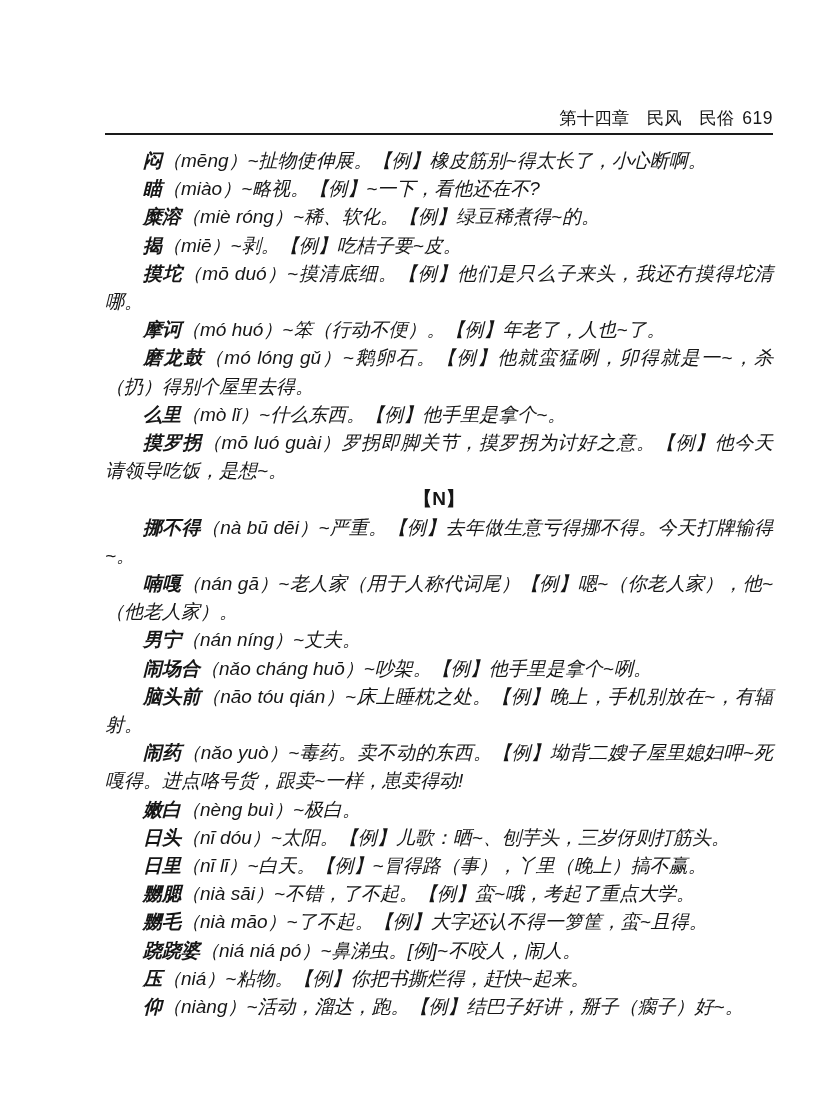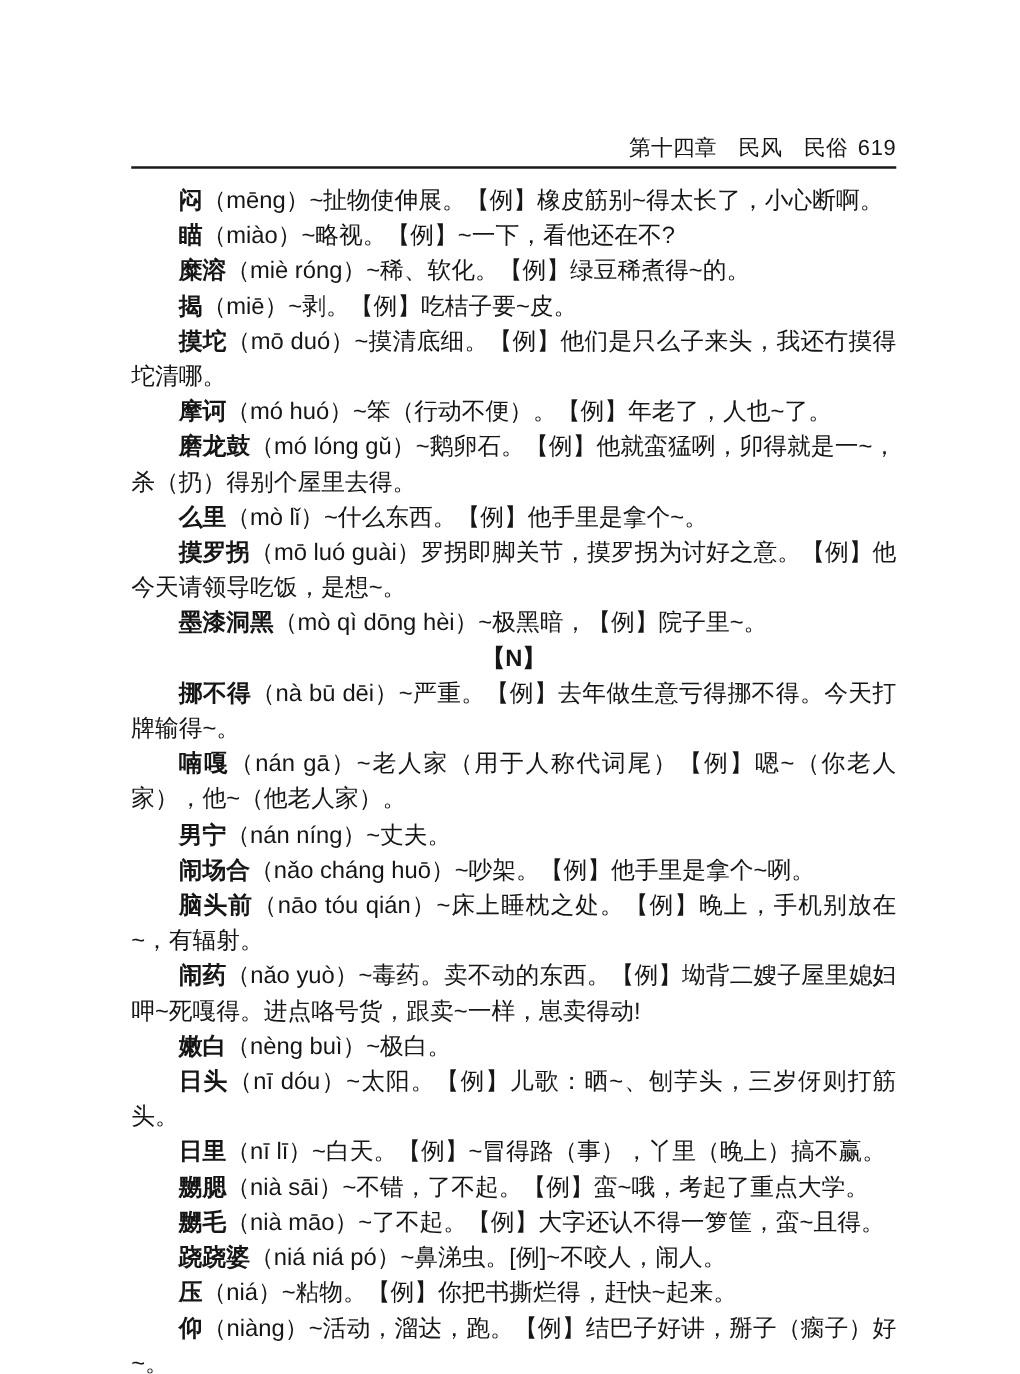--- a/index.html
+++ b/index.html
@@ -11,21 +11,21 @@
     width: 816px;
     height: 1099px;
     font-family: "Liberation Sans", sans-serif;
     color: #161616;
     overflow: hidden;
   }
   .page {
     box-sizing: border-box;
     width: 816px;
     height: 838px;
-    padding: 106px 99px 0 105px;
+    padding: 106px 43px 0 105px;
   }
   .running-head {
     display: flex;
     justify-content: flex-end;
     align-items: baseline;
     font-size: 17.5px;
     line-height: 24px;
     padding-bottom: 3px;
     border-bottom: 2px solid #1a1a1a;
   }
@@ -38,20 +38,21 @@
     font-size: 19px;
     line-height: 28.2px;
     text-align: justify;
   }
   .content p {
     margin: 0;
     padding: 0;
   }
   p.entry {
     text-indent: 2em;
+    font-style: italic;
   }
   p.entry b {
     font-weight: bold;
   }
   p.divider {
     text-indent: 0;
     text-align: center;
     font-weight: bold;
   }
 </style>
@@ -66,21 +67,20 @@
   <div class="content">
       <p class="entry"><b>闷</b><span>（mēng）~扯物使伸展。【例】橡皮筋别~得太长了，小心断啊。</span></p>
       <p class="entry"><b>瞄</b><span>（miào）~略视。【例】~一下，看他还在不?</span></p>
       <p class="entry"><b>糜溶</b><span>（miè róng）~稀、软化。【例】绿豆稀煮得~的。</span></p>
       <p class="entry"><b>揭</b><span>（miē）~剥。【例】吃桔子要~皮。</span></p>
       <p class="entry"><b>摸坨</b><span>（mō duó）~摸清底细。【例】他们是只么子来头，我还冇摸得坨清哪。</span></p>
       <p class="entry"><b>摩诃</b><span>（mó huó）~笨（行动不便）。【例】年老了，人也~了。</span></p>
       <p class="entry"><b>磨龙鼓</b><span>（mó lóng gǔ）~鹅卵石。【例】他就蛮猛咧，卯得就是一~，杀（扔）得别个屋里去得。</span></p>
       <p class="entry"><b>么里</b><span>（mò lǐ）~什么东西。【例】他手里是拿个~。</span></p>
       <p class="entry"><b>摸罗拐</b><span>（mō luó guài）罗拐即脚关节，摸罗拐为讨好之意。【例】他今天请领导吃饭，是想~。</span></p>
-      <p class="entry"><b>墨漆洞黑</b><span>（mò qì dōng hèi）~极黑暗，【例】院子里~。</span></p>
       <p class="divider">【N】</p>
       <p class="entry"><b>挪不得</b><span>（nà bū dēi）~严重。【例】去年做生意亏得挪不得。今天打牌输得~。</span></p>
       <p class="entry"><b>喃嘎</b><span>（nán gā）~老人家（用于人称代词尾）【例】嗯~（你老人家），他~（他老人家）。</span></p>
       <p class="entry"><b>男宁</b><span>（nán níng）~丈夫。</span></p>
       <p class="entry"><b>闹场合</b><span>（nǎo cháng huō）~吵架。【例】他手里是拿个~咧。</span></p>
       <p class="entry"><b>脑头前</b><span>（nāo tóu qián）~床上睡枕之处。【例】晚上，手机别放在~，有辐射。</span></p>
       <p class="entry"><b>闹药</b><span>（nǎo yuò）~毒药。卖不动的东西。【例】坳背二嫂子屋里媳妇呷~死嘎得。进点咯号货，跟卖~一样，崽卖得动!</span></p>
       <p class="entry"><b>嫩白</b><span>（nèng buì）~极白。</span></p>
       <p class="entry"><b>日头</b><span>（nī dóu）~太阳。【例】儿歌：晒~、刨芋头，三岁伢则打筋头。</span></p>
       <p class="entry"><b>日里</b><span>（nī lī）~白天。【例】~冒得路（事），丫里（晚上）搞不赢。</span></p>

